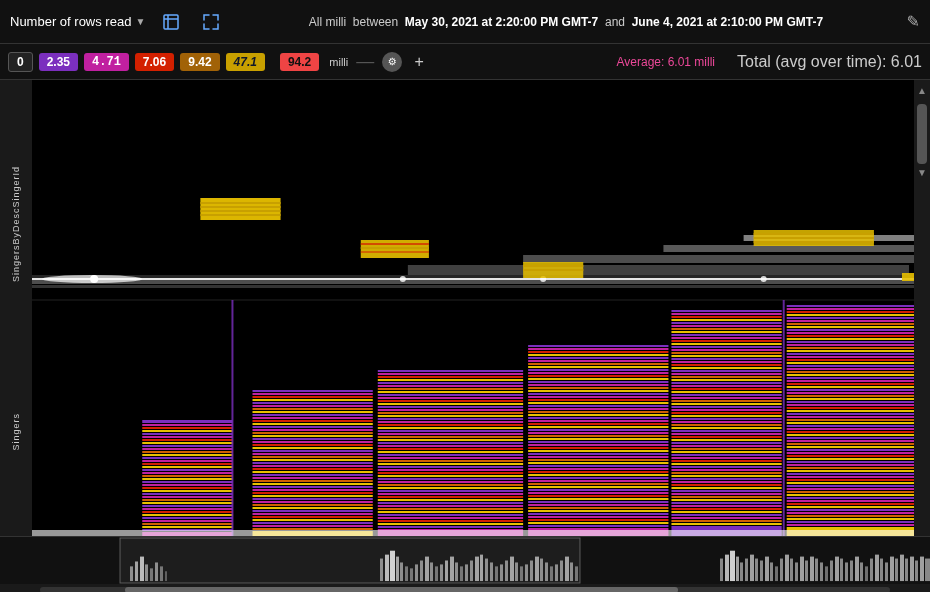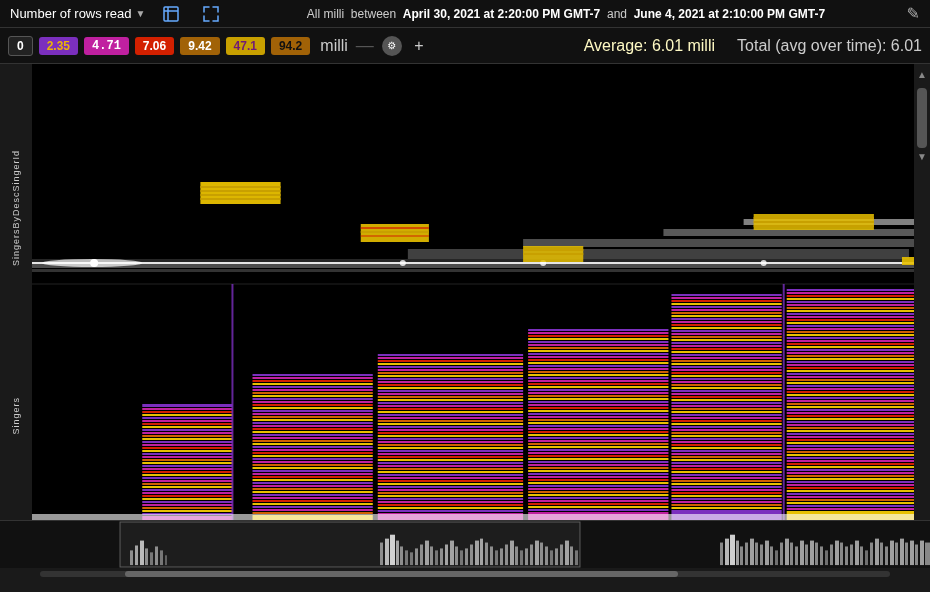--- a/index.html
+++ b/index.html
@@ -9,21 +9,21 @@
       background: #1a1a1a;
       font-family: Arial, sans-serif;
       color: #fff;
       overflow: hidden;
     }
 
     
     #top-bar {
       display: flex;
       align-items: center;
-      height: 28px;
+      height: 44px;
       background: #111;
       border-bottom: 1px solid #333;
       padding: 0 10px;
       gap: 12px;
     }
     #metric-selector {
       display: flex;
       align-items: center;
       gap: 4px;
       cursor: pointer;
@@ -57,30 +57,30 @@
       gap: 6px;
     }
     .legend-chip {
       padding: 2px 8px;
       border-radius: 3px;
       font-size: 12px;
       font-weight: bold;
       cursor: pointer;
     }
     .chip-black { background: #222; color: #fff; border: 1px solid #555; }
-    .chip-purple { background: #7b2fbe; color: #eab308; text-align: center; }
+    .chip-purple { background: #7b2fbe; color: #ffffff; text-align: center; }
     .chip-magenta { background: #c020a0; color: #fff; font-family: Liberation Mono, monospace; }
     .chip-red { background: #d32000; color: #fff; text-align: right; }
     .chip-orange { background: #a16207; color: #fff; }
-    .chip-yellow-dark { background: #c8a000; color: #701a75; }
-    .chip-yellow { background: #a16207; color: #111; }
-
-    .unit-label { font-size: 16px; color: #ccc; margin-left: 4px; }
+    .chip-yellow-dark { background: #c8a000; color: #0f172a; font-style: italic; }
+    .chip-yellow { background: #ef4444; color: #111; margin-left: 9px; }
+
+    .unit-label { font-size: 11px; color: #ccc; margin-left: 4px; }
     .legend-sep { color: #555; font-size: 18px; margin: 0 2px; }
-    .legend-avg { font-size: 16px; color: #fef9c3; margin-left: auto; }
+    .legend-avg { font-size: 12px; color: #ec4899; margin-left: auto; }
     .legend-total { font-size: 16px; color: #ccc; margin-left: 16px; }
 
     .minus-btn, .plus-btn {
       width: 22px; height: 22px;
       display: flex; align-items: center; justify-content: center;
       cursor: pointer; font-size: 16px; color: #ccc;
     }
     .circle-icon {
       width: 20px; height: 20px;
       border-radius: 50%;
@@ -211,21 +211,21 @@
     </svg>
   </div>
   <div class="top-icon-btn">
     <svg width="20" height="20" viewBox="0 0 20 20" fill="none">
       <path d="M3 8V3h5M17 8V3h-5M3 12v5h5M17 12v5h-5" stroke="#6af" stroke-width="1.5" stroke-linecap="round"></path>
     </svg>
   </div>
   <div id="time-range-label">
     <span>All milli</span>&nbsp;
     <span>between</span>&nbsp;
-    <span class="bold">April 30, 2021 at 2:20:00 PM GMT-7</span>&nbsp;
+    <span class="bold">May 30, 2021 at 2:20:00 PM GMT-7</span>&nbsp;
     <span>and</span>&nbsp;
     <span class="bold">June 4, 2021 at 2:10:00 PM GMT-7</span>
   </div>
   <div class="edit-icon">✎</div>
 </div>
 
 <div id="legend-bar">
   <div class="legend-chip chip-black">0</div>
   <div class="legend-chip chip-purple">2.35</div>
   <div class="legend-chip chip-magenta">4.71</div>

